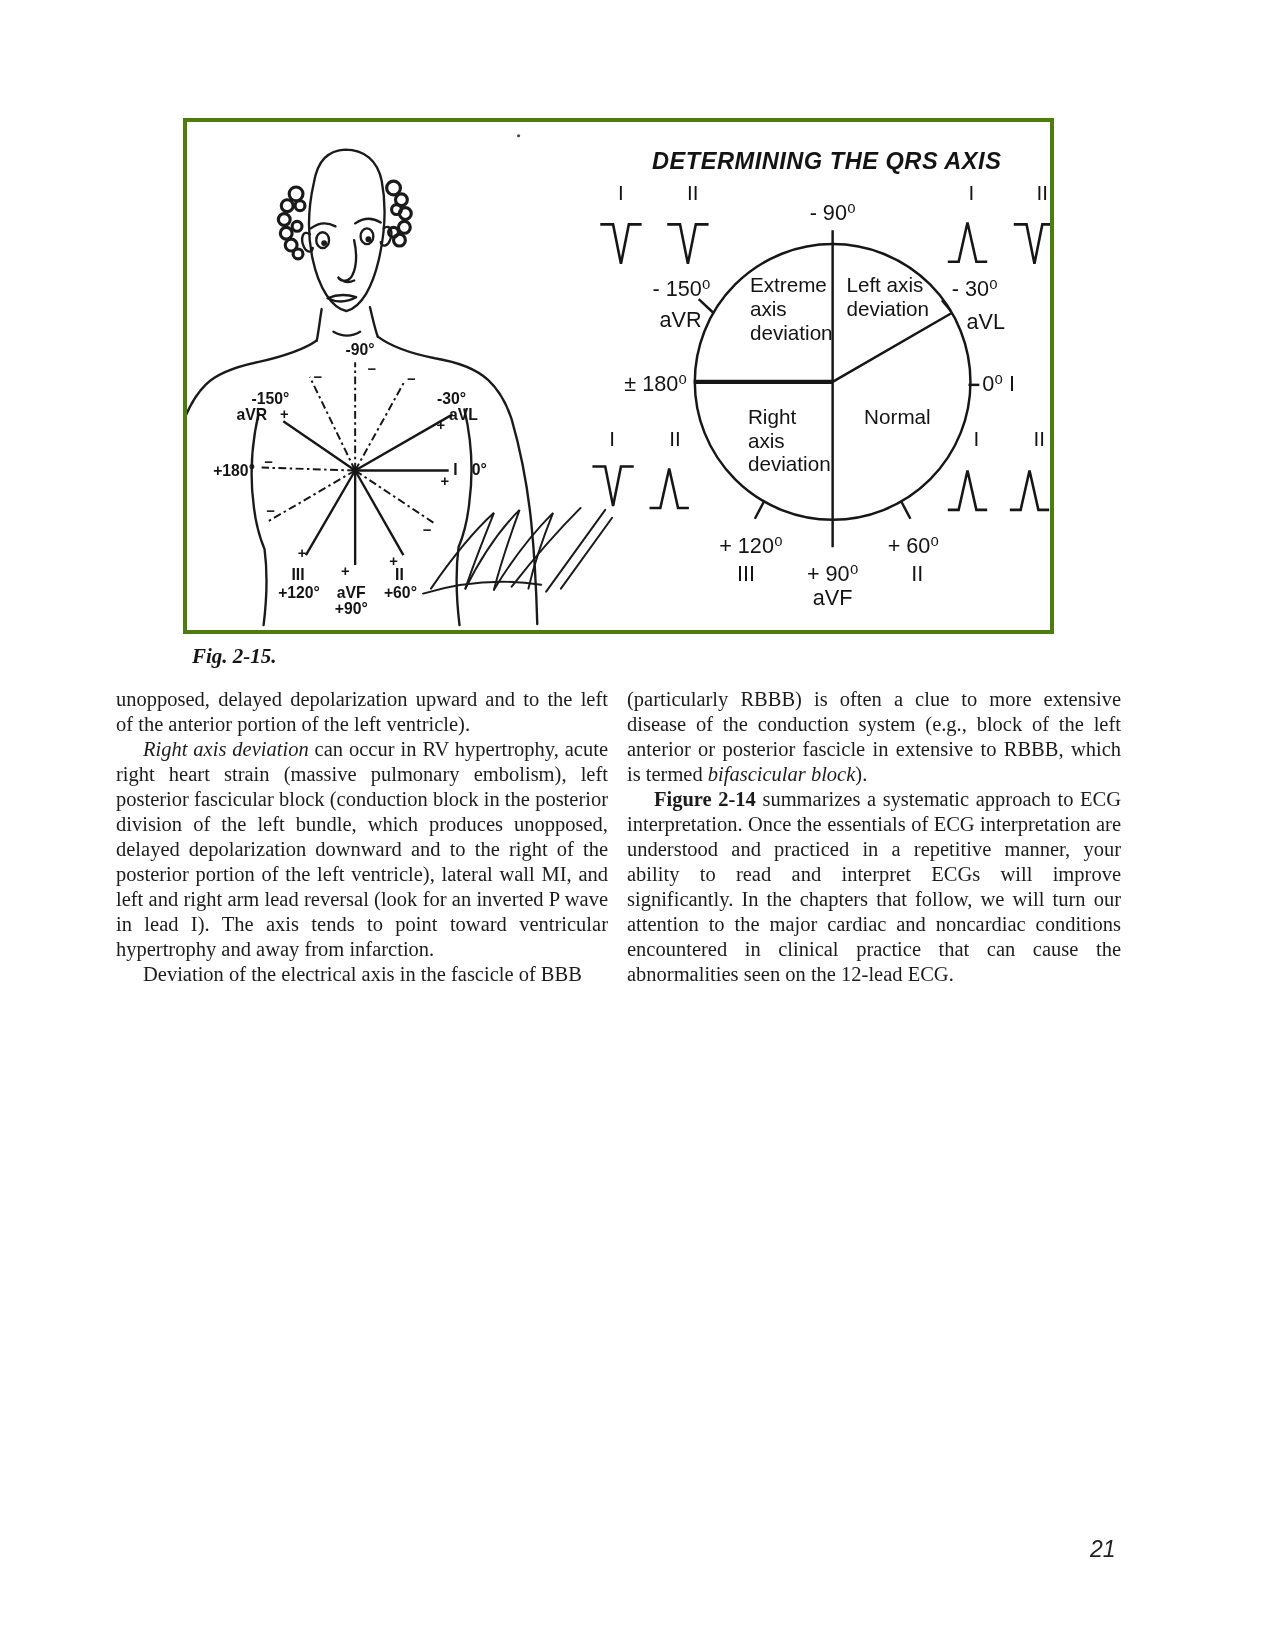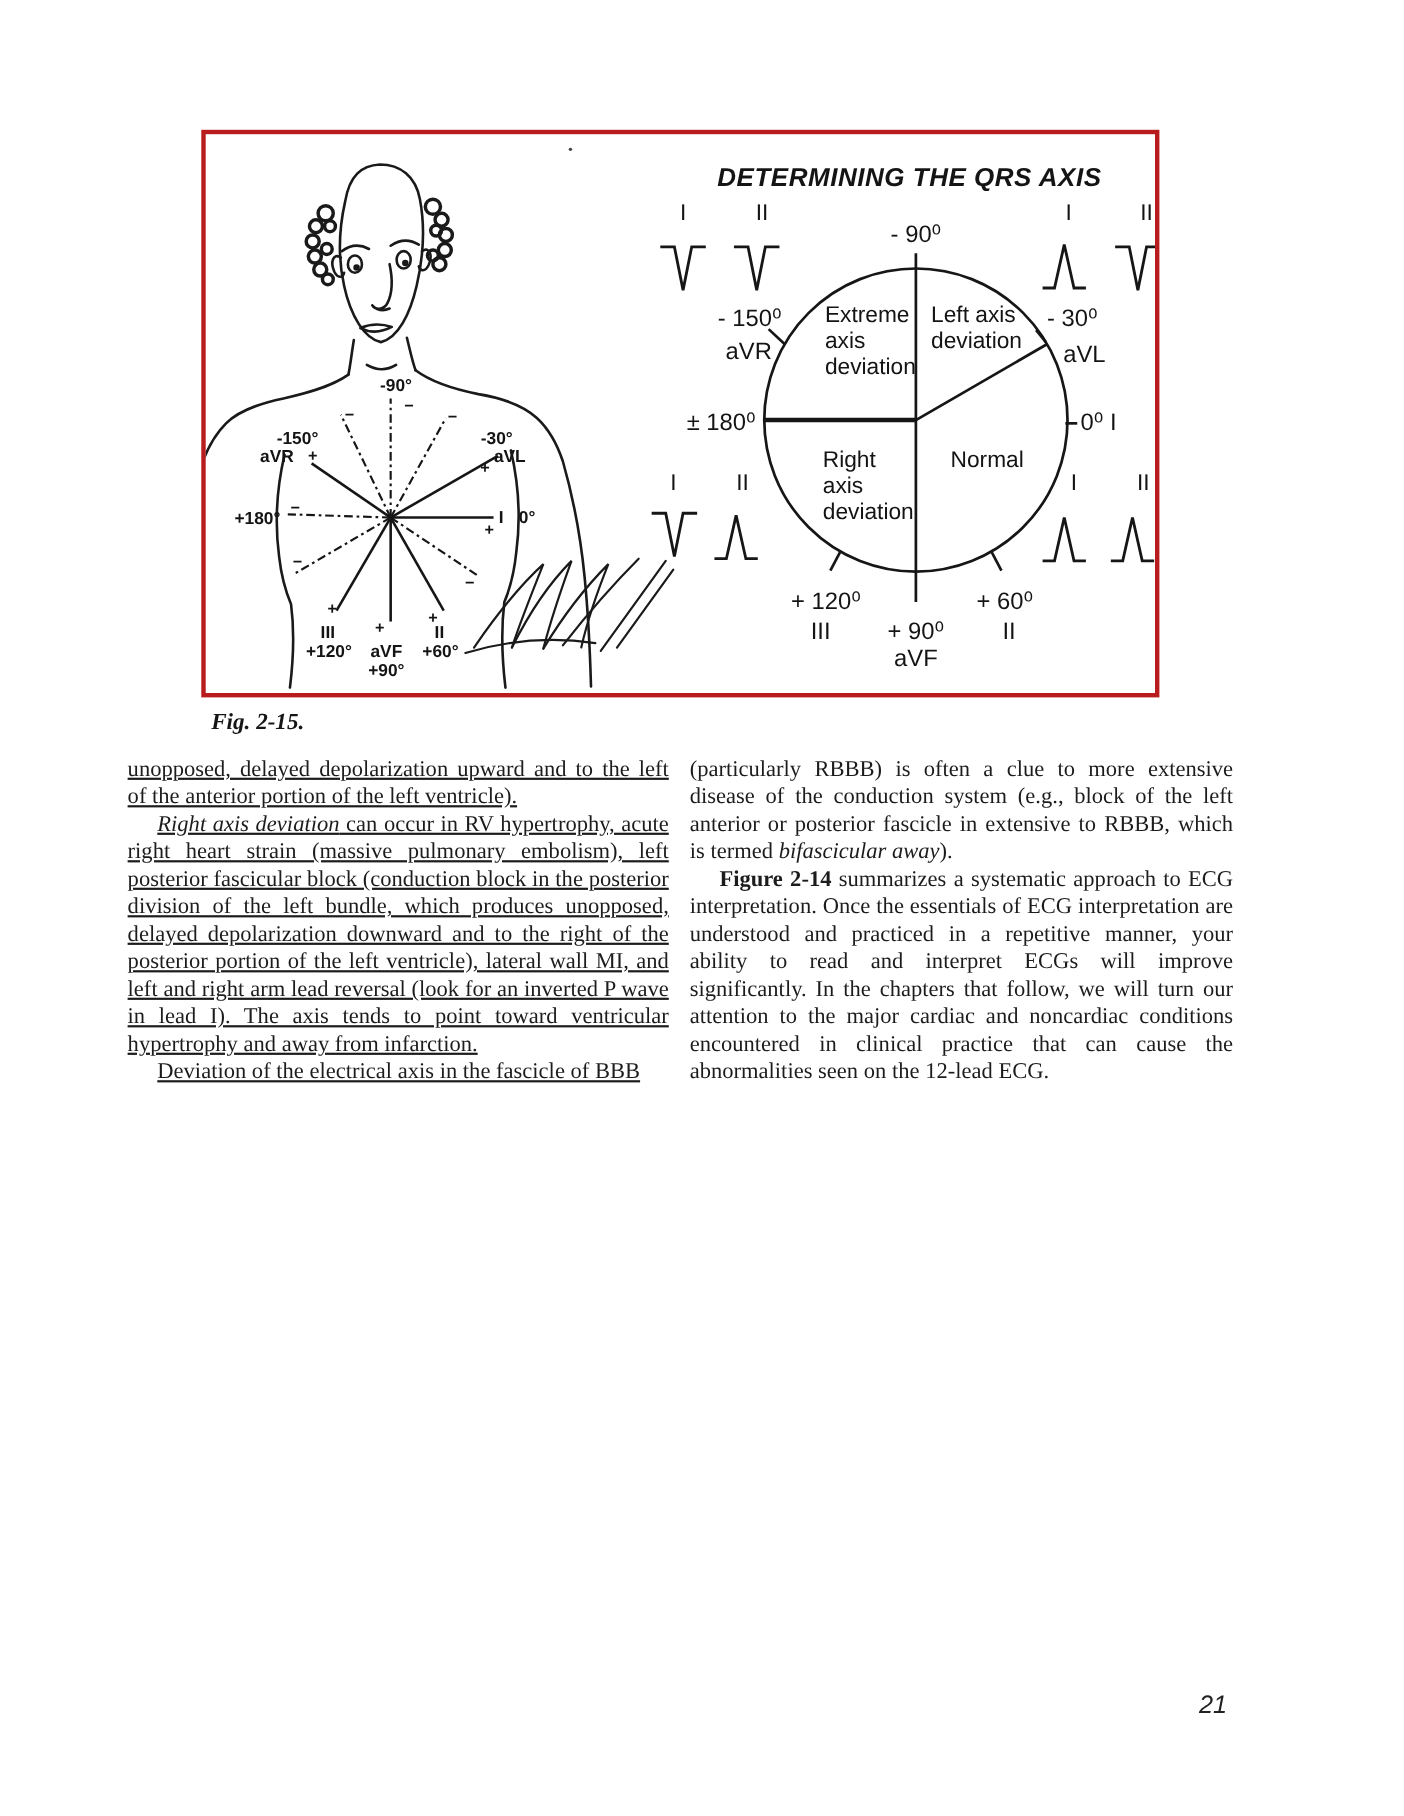--- a/index.html
+++ b/index.html
@@ -7,21 +7,21 @@
   body {
     position:relative;
     width:1276px; height:1651px;
     font-family:"Liberation Serif", serif;
     color:#1c1c1c;
     overflow:hidden;
   }
   .figure-box {
     position:absolute; left:183px; top:118px;
     width:871px; height:516px;
-    border:4px solid #b91c1c;
+    border:4px solid #4d7c0f;
     background:#fff;
   }
   .fig-svg { position:absolute; left:0; top:0; width:100%; height:100%; }
 
   svg text { fill:#141414; }
   .fig-title { font:italic bold 24px "Liberation Sans","DejaVu Sans",sans-serif; letter-spacing:0.5px; }
   .c-label  { font:22px "Liberation Sans","DejaVu Sans",sans-serif; }
   .q-label  { font:21px "Liberation Sans","DejaVu Sans",sans-serif; }
   .wf-label { font:21px "Liberation Sans","DejaVu Sans",sans-serif; }
   .t-label  { font:bold 16px "Liberation Sans","DejaVu Sans",sans-serif; }
@@ -40,21 +40,21 @@
     position:absolute; left:192px; top:644px;
     font:italic bold 21px "Liberation Serif", serif;
     color:#151515;
   }
   .col {
     position:absolute; top:687px;
     font-size:20.5px; line-height:25px;
     text-align:justify;
     color:#1c1c1c;
   }
-  #col-left  { left:116px; width:492px;text-decoration:underline; }
+  #col-left  { left:116px; width:492px; }
   #col-right { left:627px; width:494px; }
   .para { text-align:justify; }
   .para.indent { text-indent:27px; }
   .para .i { font-style:italic; }
   .para .b { font-weight:bold; }
 
   .page-number {
     position:absolute; left:1090px; top:1536px;
     font:italic 23px "Liberation Sans","DejaVu Sans",sans-serif;
     color:#222;
@@ -222,17 +222,17 @@
 </div>
 
 <div class="fig-caption">Fig. 2-15.</div>
 
 <div class="col" id="col-left">
     <p class="para"><span>unopposed, delayed depolarization upward and to the left of the anterior portion of the left ventricle).</span></p>
     <p class="para indent"><span class="i">Right axis deviation</span><span> can occur in RV hypertrophy, acute right heart strain (massive pulmonary embolism), left posterior fascicular block (conduction block in the posterior division of the left bundle, which produces unopposed, delayed depolarization downward and to the right of the posterior portion of the left ventricle), lateral wall MI, and left and right arm lead reversal (look for an inverted P wave in lead I). The axis tends to point toward ventricular hypertrophy and away from infarction.</span></p>
     <p class="para indent"><span>Deviation of the electrical axis in the fascicle of BBB</span></p>
   </div>
 <div class="col" id="col-right">
-    <p class="para"><span>(particularly RBBB) is often a clue to more extensive disease of the conduction system (e.g., block of the left anterior or posterior fascicle in extensive to RBBB, which is termed </span><span class="i">bifascicular away</span><span>).</span></p>
+    <p class="para"><span>(particularly RBBB) is often a clue to more extensive disease of the conduction system (e.g., block of the left anterior or posterior fascicle in extensive to RBBB, which is termed </span><span class="i">bifascicular block</span><span>).</span></p>
     <p class="para indent"><span class="b">Figure 2-14</span><span> summarizes a systematic approach to ECG interpretation. Once the essentials of ECG interpretation are understood and practiced in a repetitive manner, your ability to read and interpret ECGs will improve significantly. In the chapters that follow, we will turn our attention to the major cardiac and noncardiac conditions encountered in clinical practice that can cause the abnormalities seen on the 12-lead ECG.</span></p>
   </div>
 
 <div class="page-number">21</div>
 
 </body></html>

